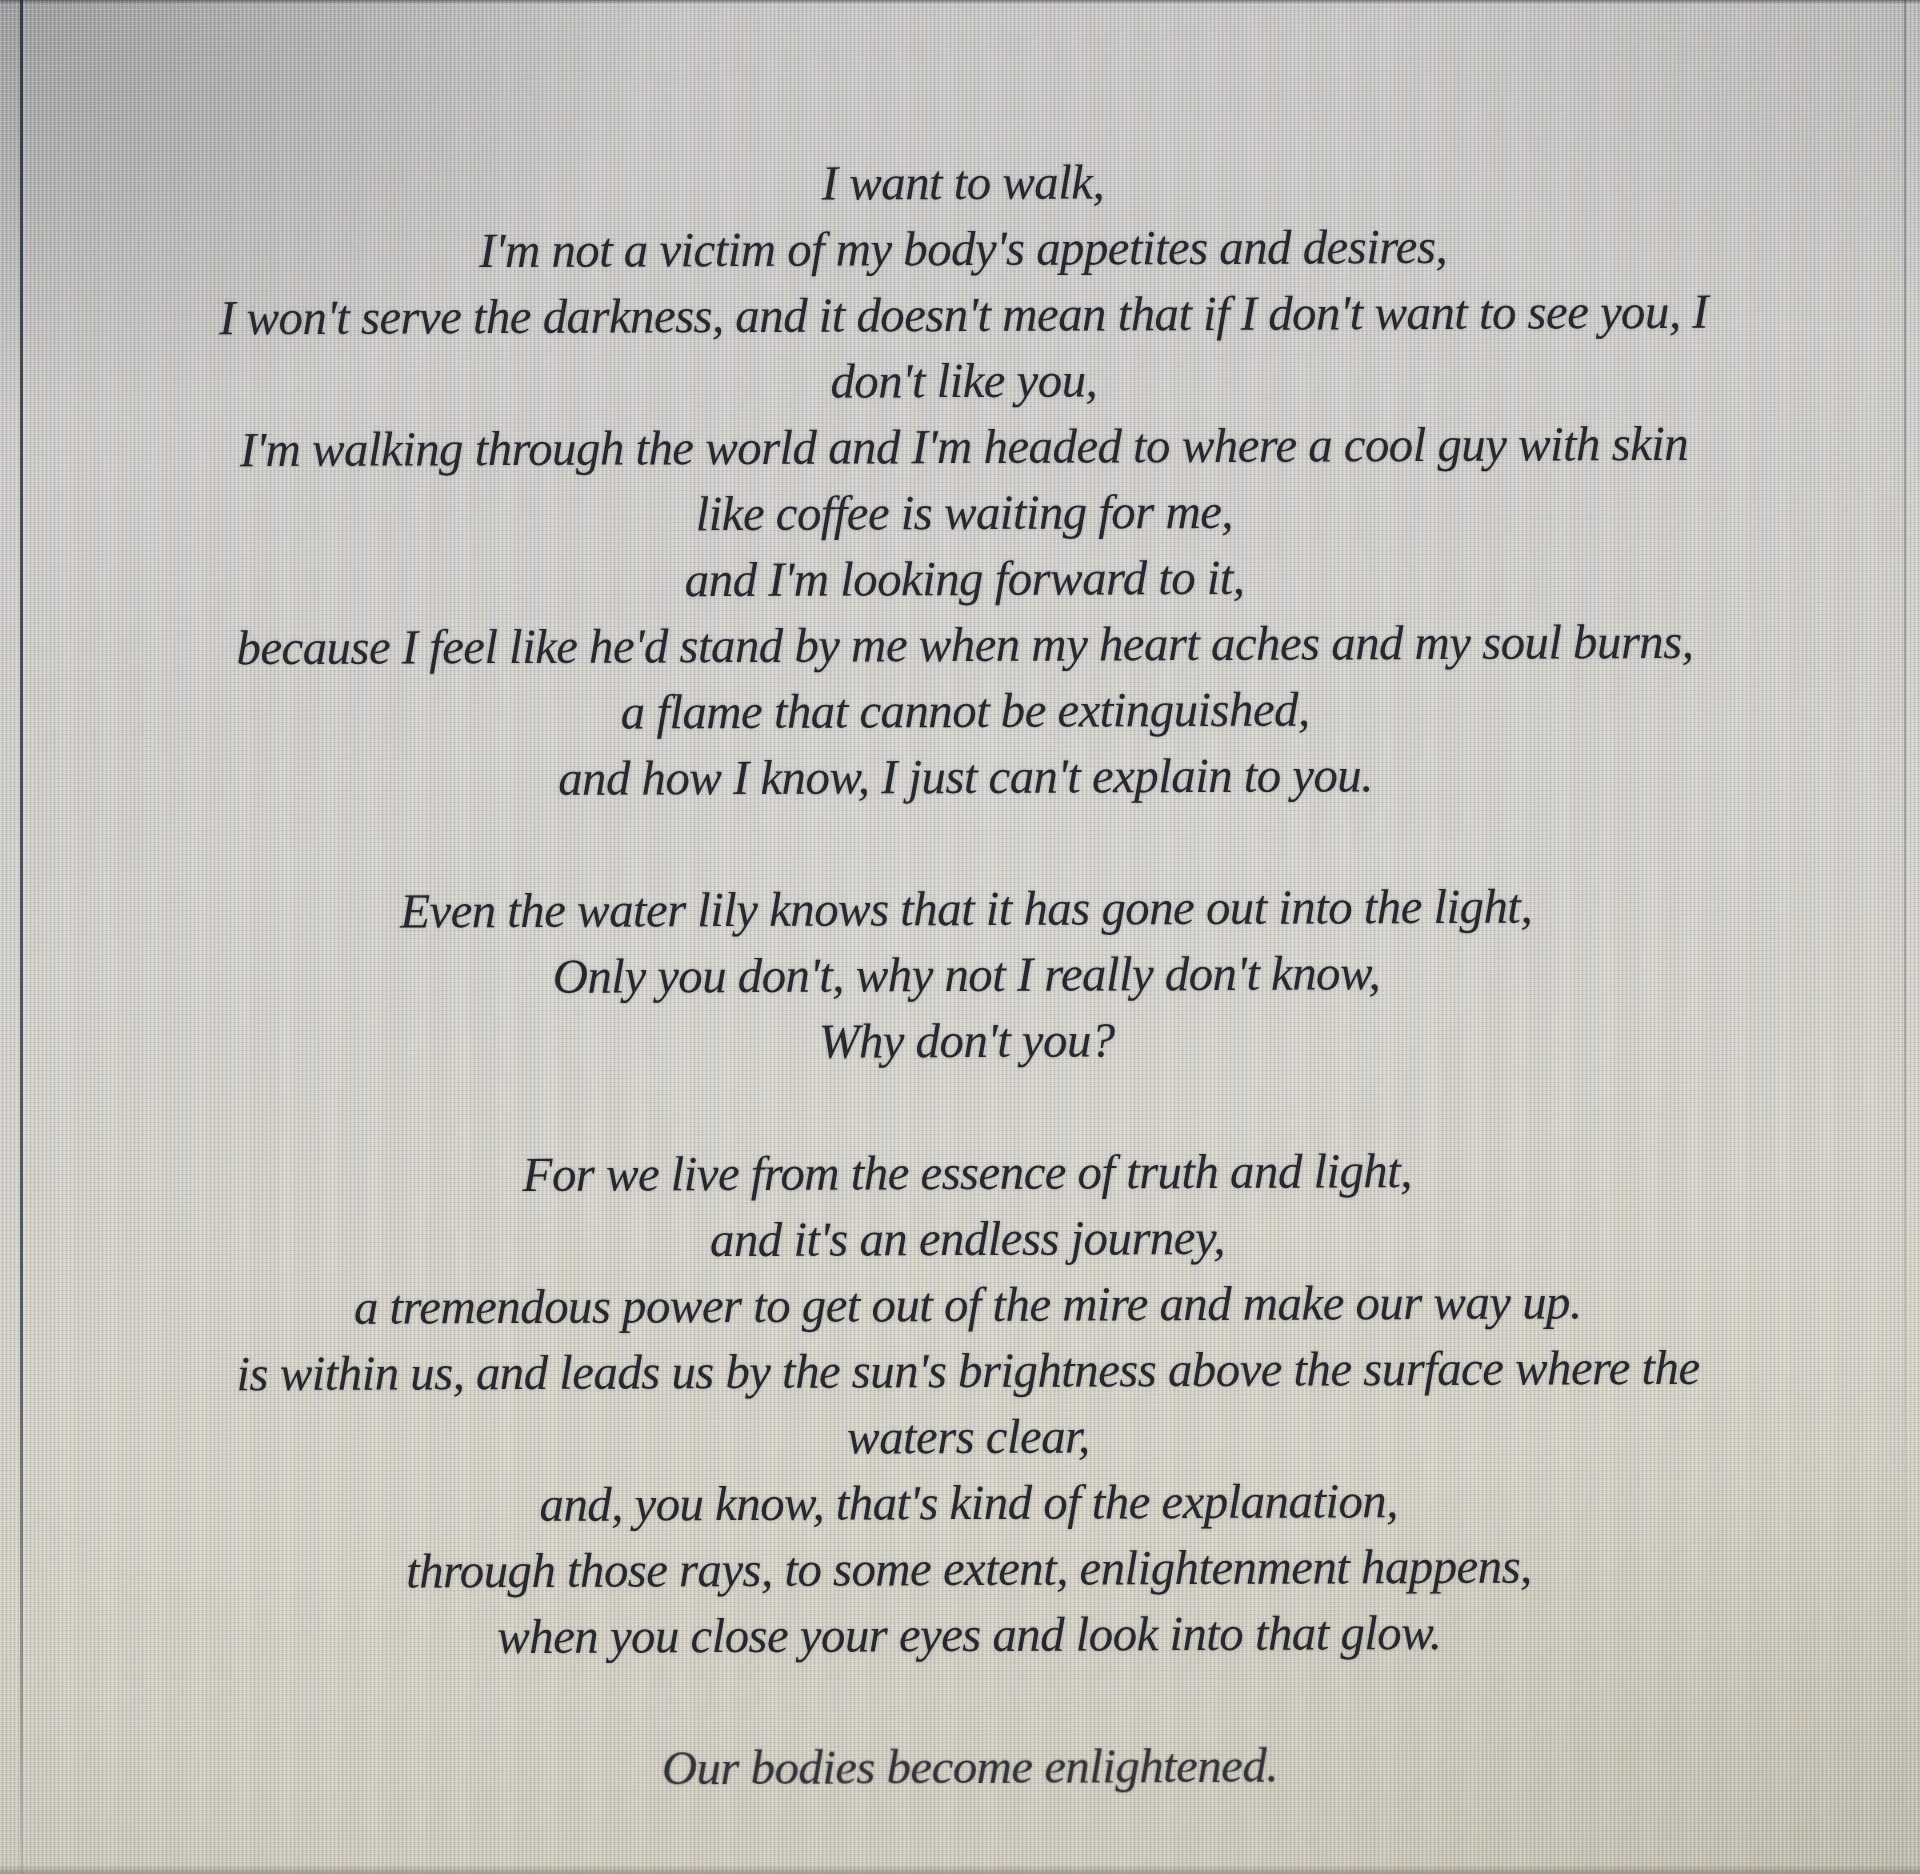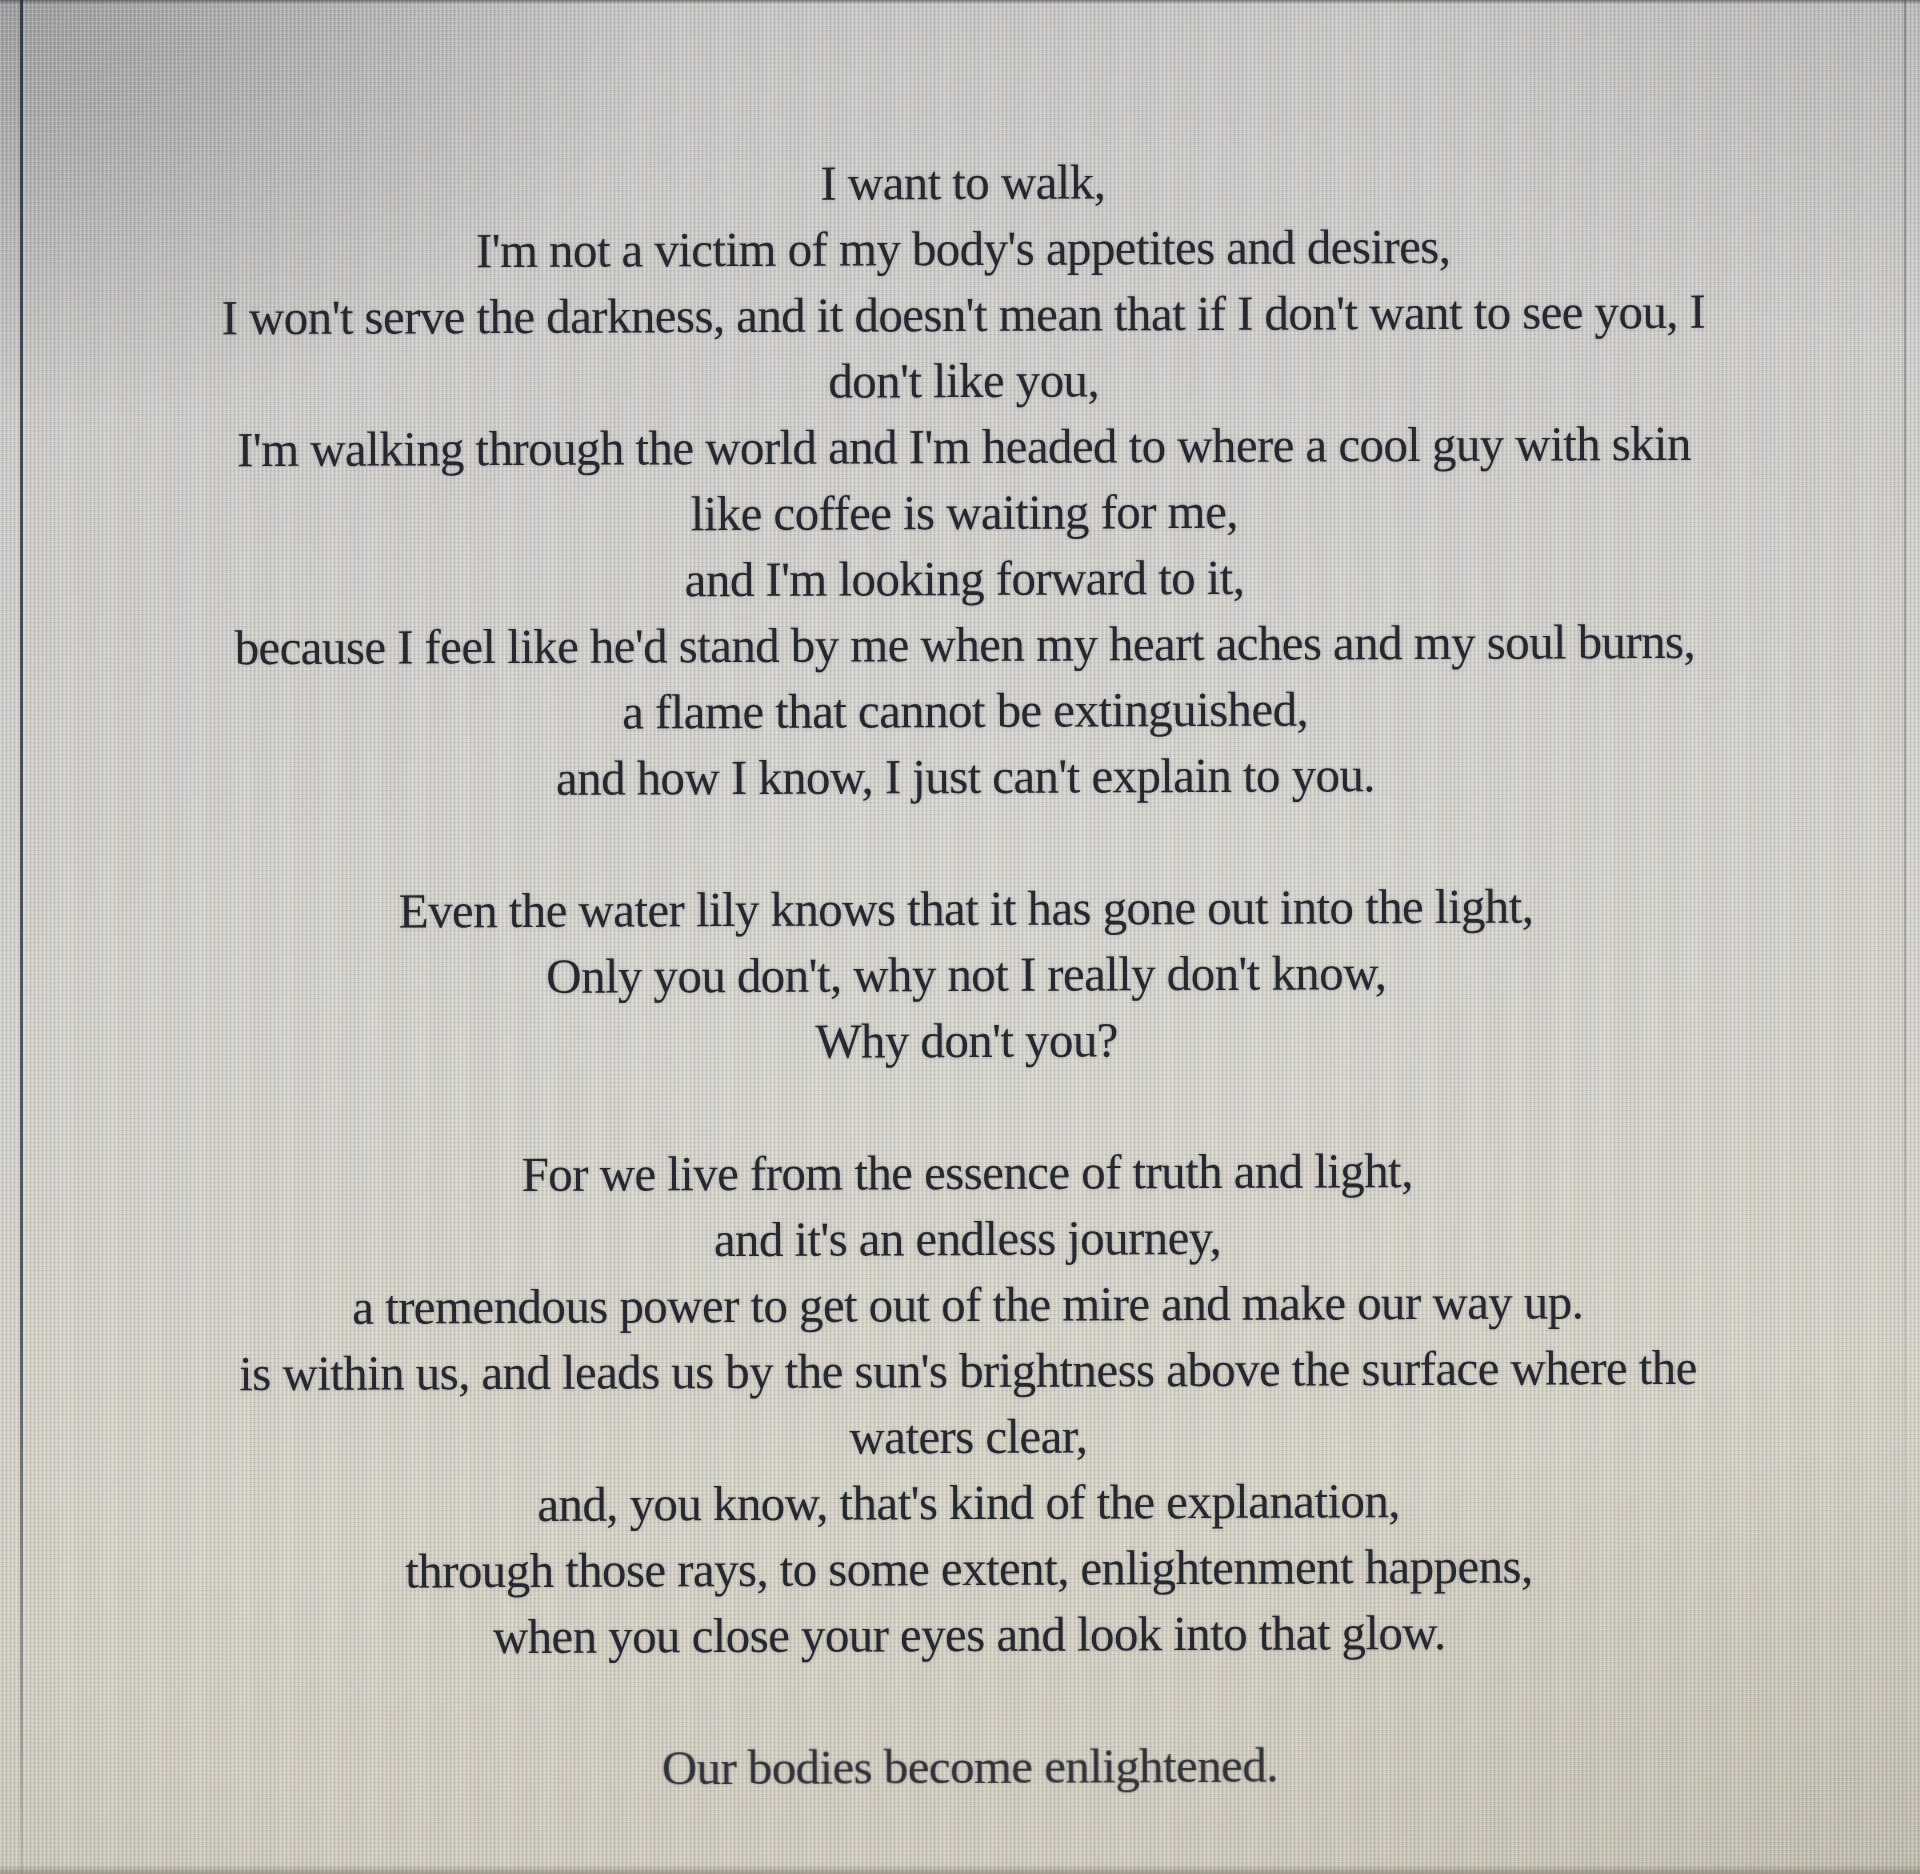--- a/index.html
+++ b/index.html
@@ -18,20 +18,21 @@
     width: 1920px;
     height: 1874px;
     overflow: hidden;
     background:
       linear-gradient(175deg,
         #c6c4c2 0%,
         #cecbc7 22%,
         #d4d1c9 50%,
         #d7d2c3 78%,
         #cfc9b9 100%);
+    font-style: italic;
   }
 
   
   .screen::before {
     content: "";
     position: absolute;
     inset: 0;
     background:
       radial-gradient(46% 30% at 0% 0%, rgba(40,44,52,0.28), rgba(40,44,52,0) 75%),
       radial-gradient(40% 26% at 100% 0%, rgba(60,62,66,0.10), rgba(60,62,66,0) 70%),

